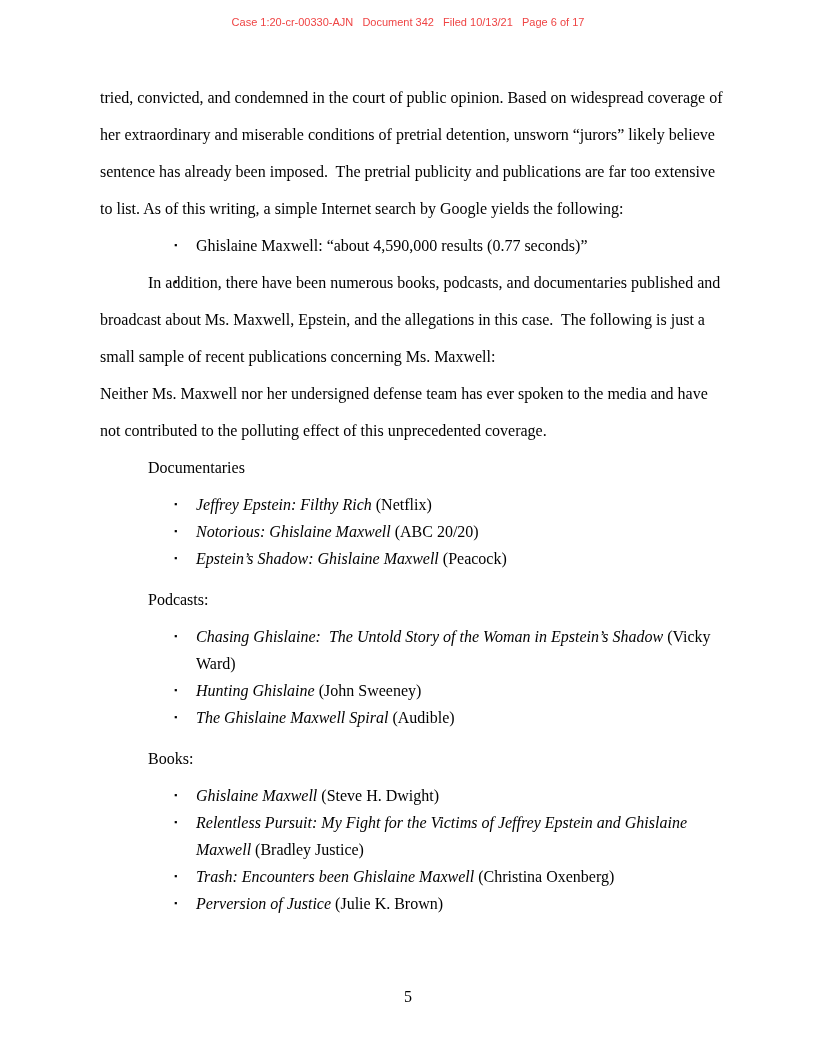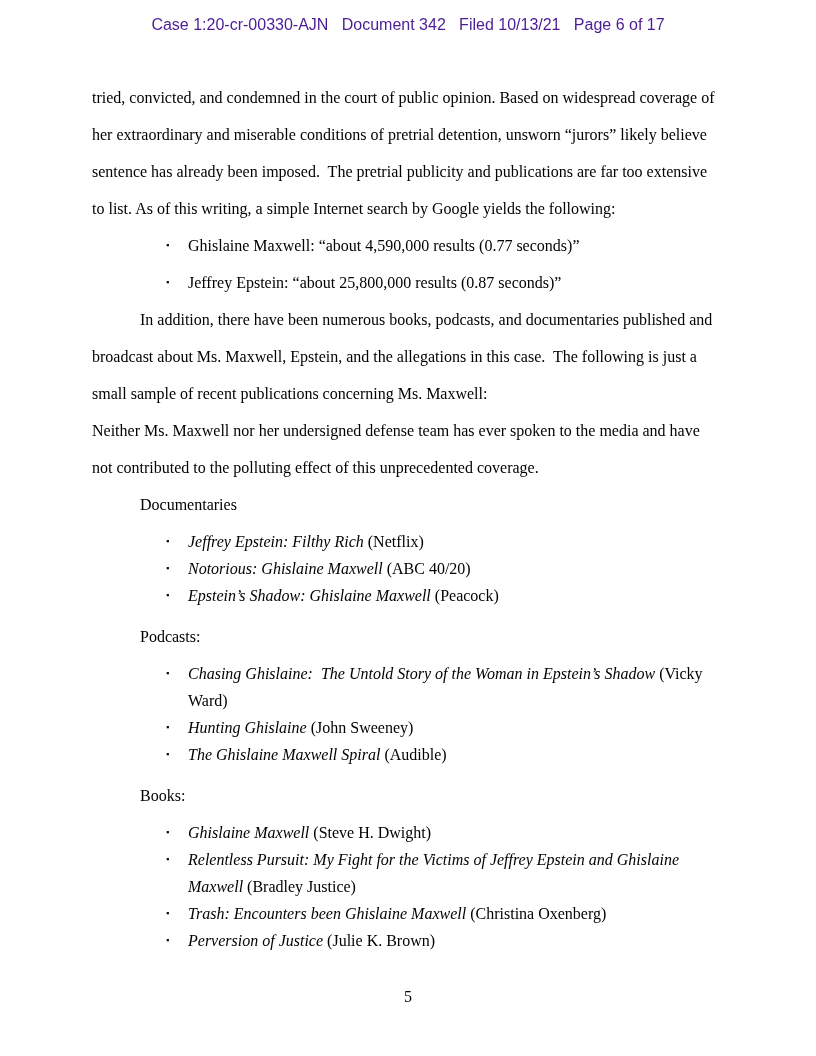--- a/index.html
+++ b/index.html
@@ -16,28 +16,28 @@
     background: #ffffff;
     overflow: hidden;
   }
   .stamp {
     position: absolute;
     top: 16px;
     left: 0;
     width: 100%;
     text-align: center;
     font-family: "Liberation Sans", sans-serif;
-    font-size: 16px;
-    color: #4c1d95;
+    font-size: 11px;
+    color: #ef4444;
   }
   .stamp-text { white-space: pre; }
   .content {
     position: absolute;
     top: 79px;
-    left: 92px;
+    left: 100px;
     width: 624px;
     font-size: 16px;
   }
   .para {
     line-height: 37px;
     white-space: pre-wrap;
   }
   .firstline-indent { text-indent: 48px; }
   .section-label {
     line-height: 37px;
@@ -74,31 +74,31 @@
   <div class="stamp">
     <span class="stamp-text">Case 1:20-cr-00330-AJN   Document 342   Filed 10/13/21   Page 6 of 17</span>
   </div>
 
   <div class="content">
 
     <p class="para">tried, convicted, and condemned in the court of public opinion. Based on widespread coverage of her extraordinary and miserable conditions of pretrial detention, unsworn “jurors” likely believe sentence has already been imposed.  The pretrial publicity and publications are far too extensive to list. As of this writing, a simple Internet search by Google yields the following:</p>
 
     <ul class="blist spaced">
       <li><span class="bullet">▪</span><span class="li-text">Ghislaine Maxwell: “about 4,590,000 results (0.77 seconds)”</span></li>
-      <li><span class="bullet">▪</span><span class="li-text">Jeffrey Epstein: “about 25,800,000 results (0.87 seconds)”</span></li>
+      <li><span class="bullet">▪</span></li>
     </ul>
 
     <p class="para firstline-indent">In addition, there have been numerous books, podcasts, and documentaries published and broadcast about Ms. Maxwell, Epstein, and the allegations in this case.  The following is just a small sample of recent publications concerning Ms. Maxwell:</p>
 
     <p class="para">Neither Ms. Maxwell nor her undersigned defense team has ever spoken to the media and have not contributed to the polluting effect of this unprecedented coverage.</p>
 
     <p class="section-label">Documentaries</p>
     <ul class="blist tight">
       <li><span class="bullet">▪</span><span class="li-text"><i class="title">Jeffrey Epstein: Filthy Rich</i><span> (Netflix)</span></span></li>
-      <li><span class="bullet">▪</span><span class="li-text"><i class="title">Notorious: Ghislaine Maxwell</i><span> (ABC 40/20)</span></span></li>
+      <li><span class="bullet">▪</span><span class="li-text"><i class="title">Notorious: Ghislaine Maxwell</i><span> (ABC 20/20)</span></span></li>
       <li><span class="bullet">▪</span><span class="li-text"><i class="title">Epstein’s Shadow: Ghislaine Maxwell</i><span> (Peacock)</span></span></li>
     </ul>
 
     <p class="section-label">Podcasts:</p>
     <ul class="blist tight">
       <li><span class="bullet">▪</span><span class="li-text"><i class="title">Chasing Ghislaine:  The Untold Story of the Woman in Epstein’s Shadow</i><span> (Vicky Ward)</span></span></li>
       <li><span class="bullet">▪</span><span class="li-text"><i class="title">Hunting Ghislaine</i><span> (John Sweeney)</span></span></li>
       <li><span class="bullet">▪</span><span class="li-text"><i class="title">The Ghislaine Maxwell Spiral</i><span> (Audible)</span></span></li>
     </ul>
 

